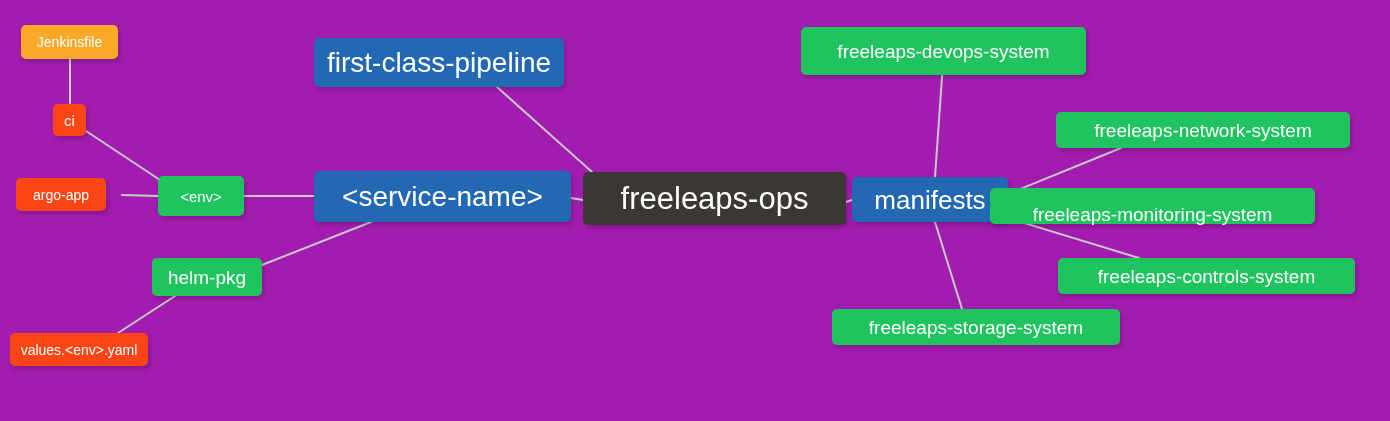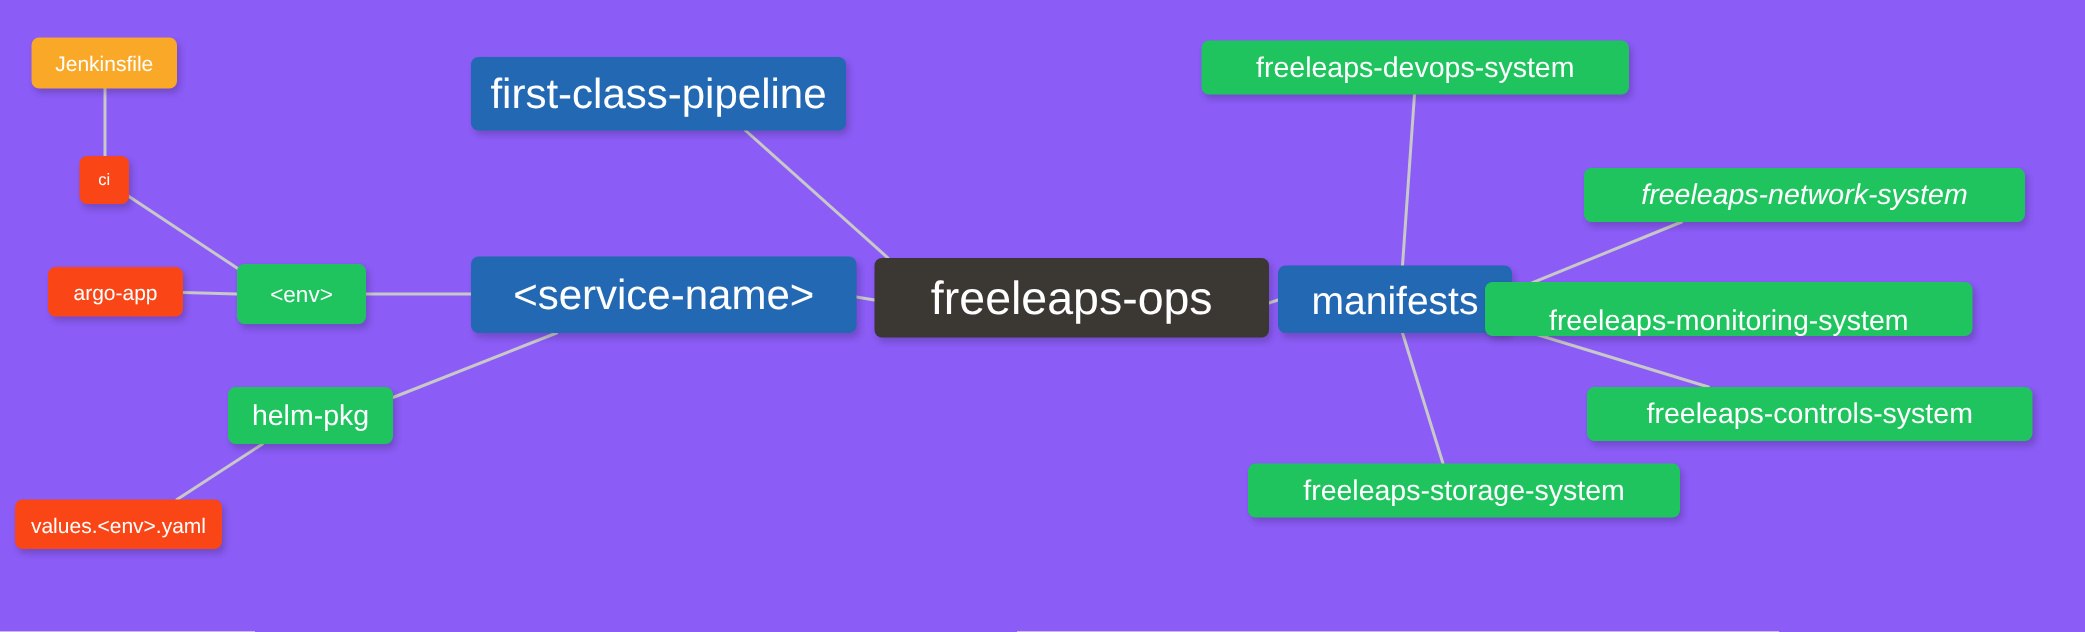--- a/index.html
+++ b/index.html
@@ -8,21 +8,21 @@
     padding: 0;
     background: #ffffff;
   }
   body {
     font-family: "Liberation Sans", sans-serif;
   }
   #canvas {
     position: relative;
     width: 1390px;
     height: 421px;
-    background: #8b5cf6;
+    background: #a21caf;
     overflow: hidden;
   }
   #edges {
     position: absolute;
     left: 0;
     top: 0;
     width: 1390px;
     height: 421px;
     pointer-events: none;
   }
@@ -67,24 +67,24 @@
       <line x1="935" y1="177" x2="943" y2="63" stroke="#c8c8c8" stroke-width="2" stroke-linecap="round"></line>
       <line x1="1008" y1="194" x2="1121" y2="148" stroke="#c8c8c8" stroke-width="2" stroke-linecap="round"></line>
       <line x1="1008" y1="202" x2="1050" y2="205" stroke="#c8c8c8" stroke-width="2" stroke-linecap="round"></line>
       <line x1="1008" y1="218" x2="1139" y2="258" stroke="#c8c8c8" stroke-width="2" stroke-linecap="round"></line>
       <line x1="935" y1="222" x2="962" y2="309" stroke="#c8c8c8" stroke-width="2" stroke-linecap="round"></line>
     </svg>
   <div id="nodes">
       <div class="node c-orange" style="left: 21px; top: 25px; width: 97px; height: 34px; font-size: 14px;">
         <span class="node-label">Jenkinsfile</span>
       </div>
-      <div class="node c-red" style="left: 53px; top: 104px; width: 33px; height: 32px; font-size: 11px;">
+      <div class="node c-red" style="left: 53px; top: 104px; width: 33px; height: 32px; font-size: 15px;">
         <span class="node-label">ci</span>
       </div>
-      <div class="node c-red" style="left: 32px; top: 178px; width: 90px; height: 33px; font-size: 14px; text-align: right;">
+      <div class="node c-red" style="left: 16px; top: 178px; width: 90px; height: 33px; font-size: 14px; text-align: right;">
         <span class="node-label">argo-app</span>
       </div>
       <div class="node c-red" style="left: 10px; top: 333px; width: 138px; height: 33px; font-size: 14px;">
         <span class="node-label">values.&lt;env&gt;.yaml</span>
       </div>
       <div class="node c-green" style="left: 152px; top: 258px; width: 110px; height: 38px; font-size: 19px;">
         <span class="node-label">helm-pkg</span>
       </div>
       <div class="node c-green" style="left: 158px; top: 176px; width: 86px; height: 40px; font-size: 15px;">
         <span class="node-label">&lt;env&gt;</span>
@@ -94,24 +94,24 @@
       </div>
       <div class="node c-blue" style="left: 314px; top: 38px; width: 250px; height: 49px; font-size: 28px;">
         <span class="node-label">first-class-pipeline</span>
       </div>
       <div class="node c-dark" style="left: 583px; top: 172px; width: 263px; height: 53px; font-size: 31px;">
         <span class="node-label">freeleaps-ops</span>
       </div>
       <div class="node c-blue" style="left: 852px; top: 177px; width: 156px; height: 45px; font-size: 26px;">
         <span class="node-label">manifests</span>
       </div>
-      <div class="node c-green" style="left: 801px; top: 27px; width: 285px; height: 36px; font-size: 19px;">
+      <div class="node c-green" style="left: 801px; top: 27px; width: 285px; height: 48px; font-size: 19px;">
         <span class="node-label">freeleaps-devops-system</span>
       </div>
-      <div class="node c-green" style="left: 1056px; top: 112px; width: 294px; height: 36px; font-size: 19px; font-style: italic;">
+      <div class="node c-green" style="left: 1056px; top: 112px; width: 294px; height: 36px; font-size: 19px;">
         <span class="node-label">freeleaps-network-system</span>
       </div>
       <div class="node c-green" style="left: 990px; top: 188px; width: 325px; height: 36px; font-size: 19px; align-items: flex-end;">
         <span class="node-label">freeleaps-monitoring-system</span>
       </div>
       <div class="node c-green" style="left: 1058px; top: 258px; width: 297px; height: 36px; font-size: 19px;">
         <span class="node-label">freeleaps-controls-system</span>
       </div>
       <div class="node c-green" style="left: 816px; top: 309px; width: 288px; height: 36px; font-size: 19px; margin-left: 16px;">
         <span class="node-label">freeleaps-storage-system</span>

